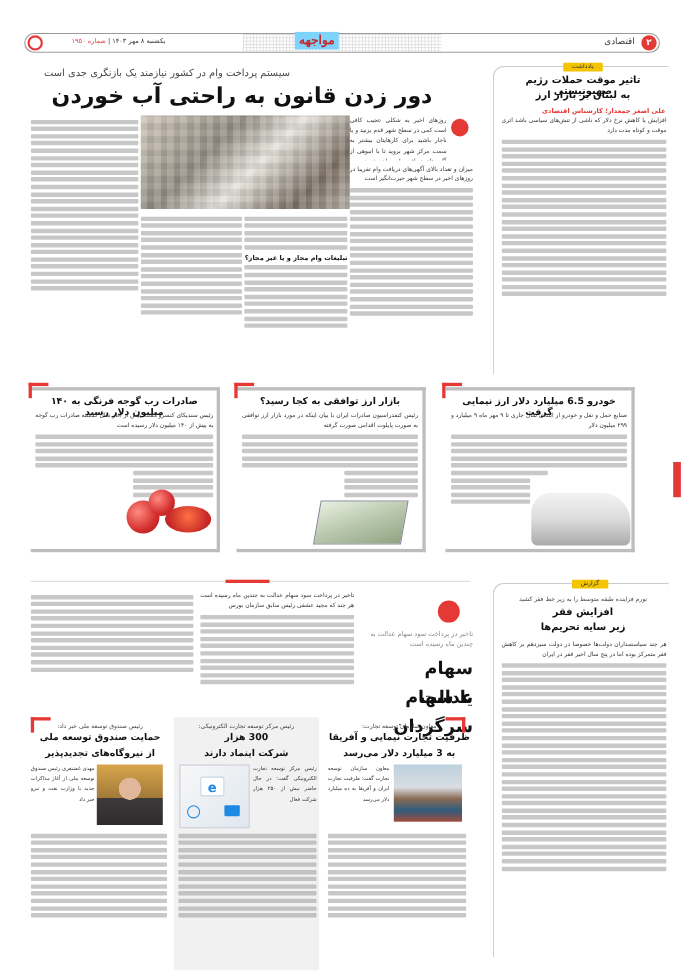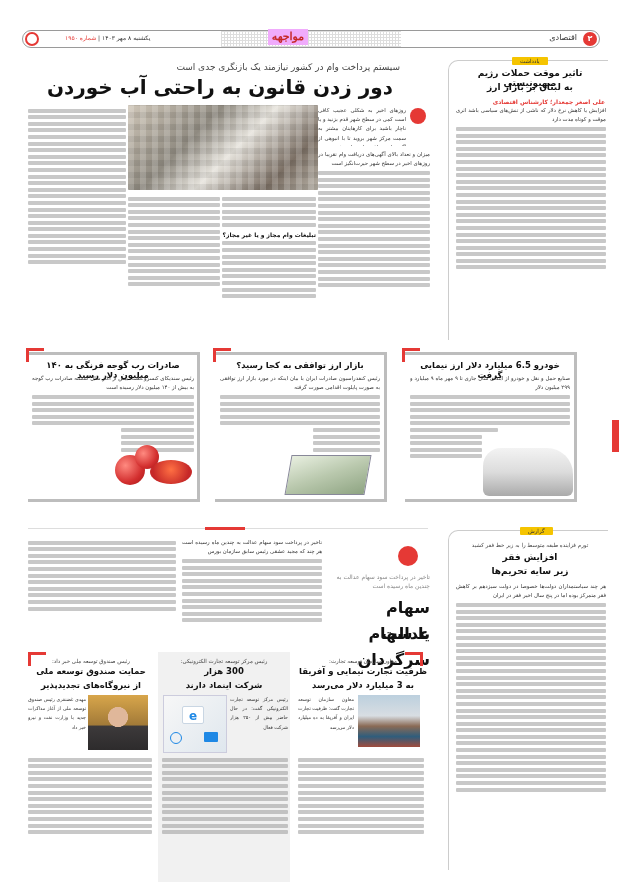--- a/index.html
+++ b/index.html
@@ -8,27 +8,27 @@
 
   .abs { position: absolute; }
 
   
   .header { left: 22px; top: 30px; width: 578px; height: 18px; border: 1.5px solid #9a9a9a; border-radius: 10px; background: #fff; }
   .hdr-num { right: 2px; top: 1px; width: 14px; height: 14px; border-radius: 50%; background: #e53935; color: #fff; font-size: 8px; font-weight: bold; text-align: center; line-height: 14px; }
   .hdr-section { right: 22px; top: 2px; font-size: 8px; color: #333; }
   .hdr-logo-bg { left: 198px; top: 0px; width: 180px; height: 16px;
      background-image: linear-gradient(#ddd 1px, transparent 1px), linear-gradient(90deg, #ddd 1px, transparent 1px);
      background-size: 3px 3px; }
-  .hdr-logo { left: 245px; top: -2px; width: 40px; height: 16px; background: #f0abfc; color: #c62828; font-size: 11px; font-weight: bold; font-family: "DejaVu Serif", serif; text-align: center; line-height: 16px; }
+  .hdr-logo { left: 245px; top: -2px; width: 40px; height: 16px; background: #7dd3fc; color: #c62828; font-size: 11px; font-weight: bold; font-family: "DejaVu Serif", serif; text-align: center; line-height: 16px; }
   .hdr-date { left: 42px; top: 3px; font-size: 6px; color: #333; }
   .hdr-date .issue { color: #e53935; }
   .hdr-badge { left: 2px; top: 1px; width: 14px; height: 14px; border-radius: 50%; border: 2px solid #e53935; }
 
   
-  .kicker { left: 40px; top: 62px; width: 360px; text-align: right; font-size: 9px; color: #444; }
+  .kicker { left: 40px; top: 62px; width: 360px; text-align: left; font-size: 9px; color: #444; }
   .headline { left: 30px; top: 75px; width: 380px; text-align: center; font-size: 20px; font-weight: bold; color: #111; }
   .lead-photo { left: 128px; top: 105px; width: 190px; height: 85px; background: linear-gradient(135deg,#cfc6b8 0%,#8f8a80 35%,#e6e3dc 55%,#7b6f64 80%,#b7b1a6 100%); border-radius: 1px; }
   .lead-photo::after { content:""; position:absolute; inset:0; background-image: repeating-linear-gradient(90deg, rgba(255,255,255,.18) 0 6px, transparent 6px 12px), repeating-linear-gradient(0deg, rgba(0,0,0,.08) 0 6px, transparent 6px 12px); }
   .red-dot { width: 16px; height: 16px; border-radius: 50%; background: #e53935; }
   .col-text { font-size: 5.4px; line-height: 9.2px; color: #333; text-align: justify; overflow: hidden; }
   .line-fill { display:block; height: 4px; margin: 2.6px 0; background: #9a9a9a; opacity: .55; border-radius: 1px; }
   .sub-hd { font-size: 6px; font-weight: bold; color: #111; }
 
   
   .side-box { left: 448px; top: 60px; width: 160px; height: 280px; border-left: 1.5px solid #ccc; border-top: 1.5px solid #ccc; border-radius: 10px 0 0 0; }

